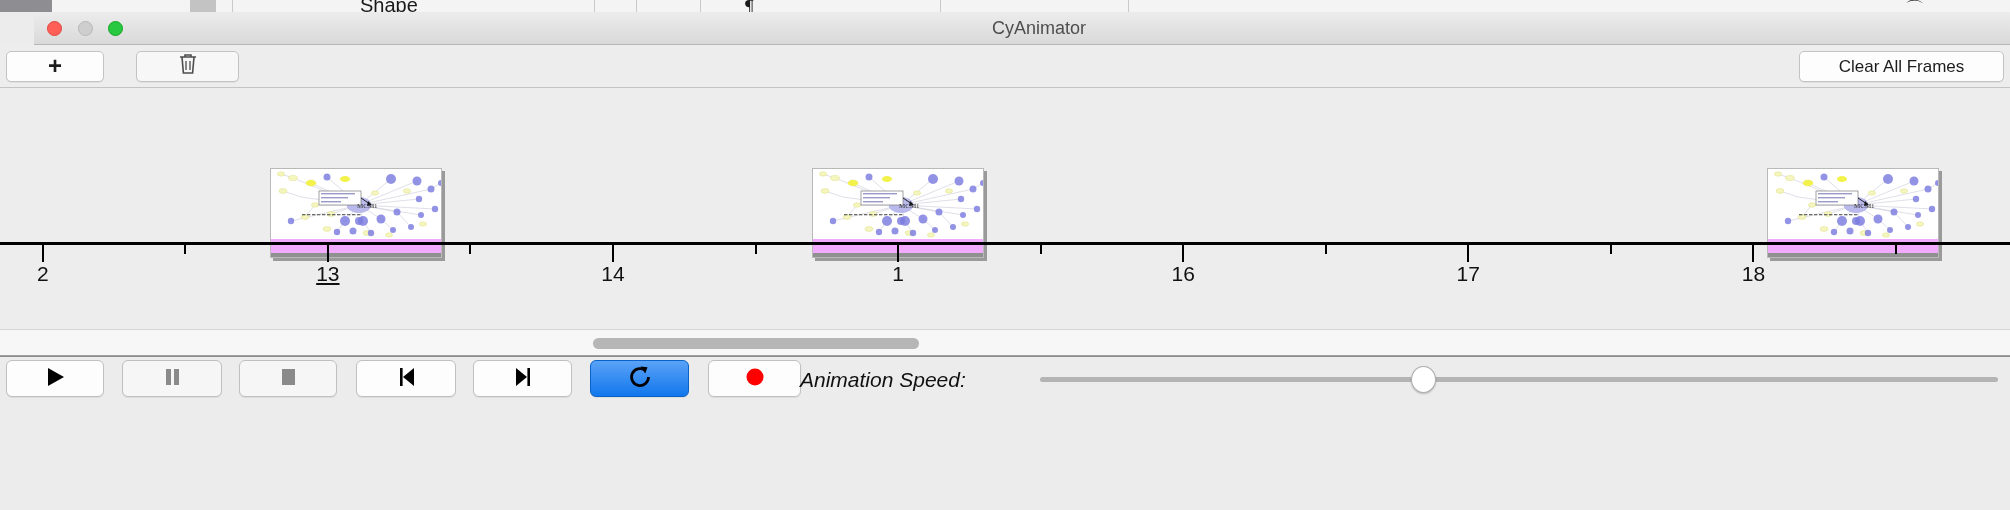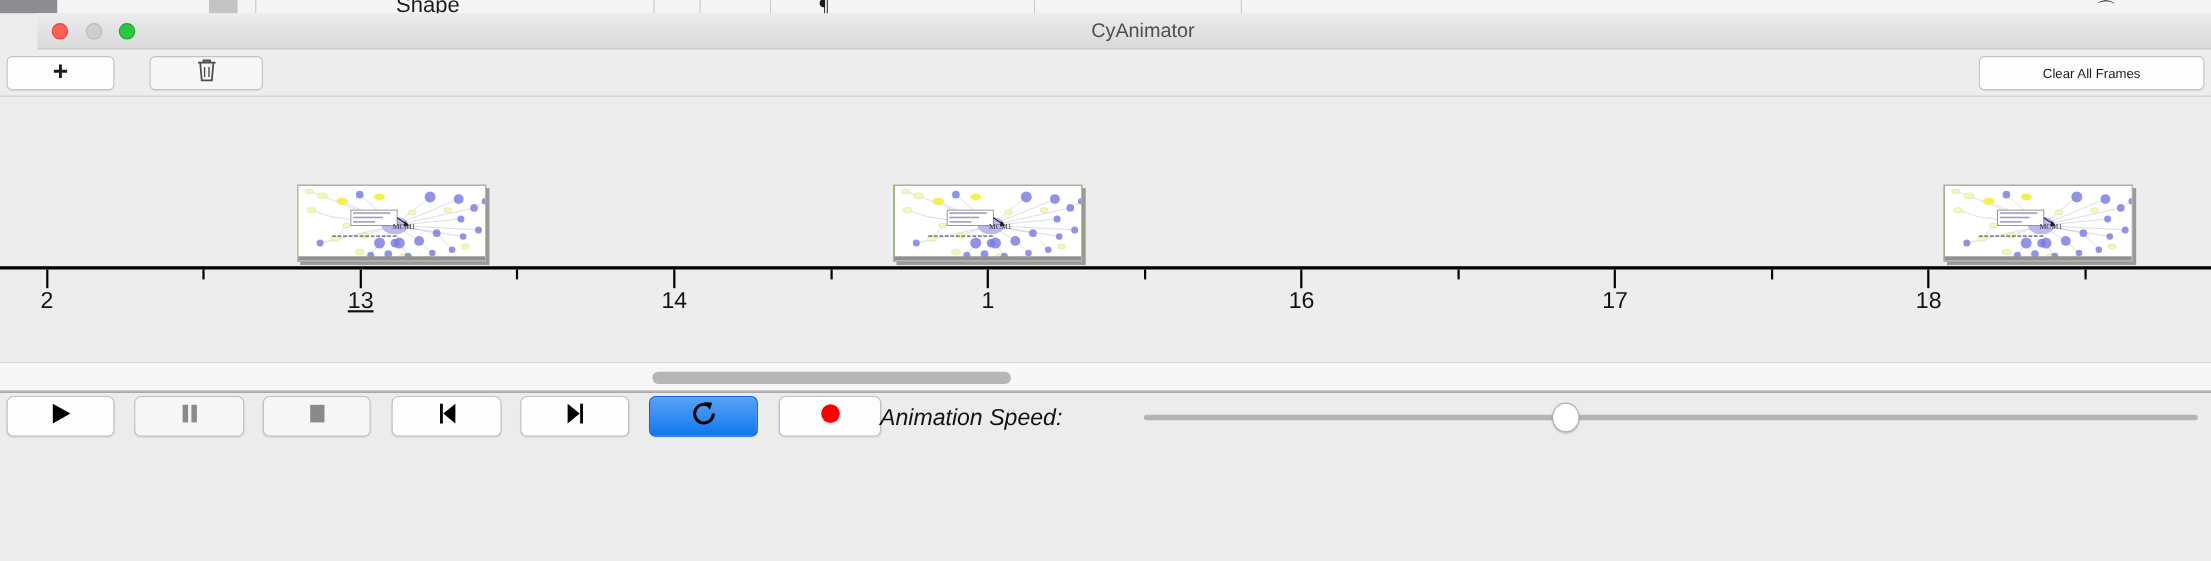--- a/index.html
+++ b/index.html
@@ -43,31 +43,31 @@
   }
   .tb-btn {
     position:absolute; top:6px; height:31px;
     background:#fdfdfd; border:1px solid #c3c3c3; border-radius:5px;
     box-shadow:0 1px 0 rgba(0,0,0,0.05);
     display:flex; align-items:center; justify-content:center;
     font-size:17px; color:#1c1c1c; cursor:default;
   }
   #btn-add   { left:6px;   width:98px; }
   #btn-del   { left:136px; width:103px; background:#f7f7f7; }
-  #btn-clear { right:6px;  width:205px; font-size:12px; padding:0 2px; }
+  #btn-clear { right:6px;  width:205px; font-size:17px; padding:0 2px; }
   .plus-icon { font-size:24px; font-weight:bold; line-height:1; margin-top:-2px; }
 
   
   .timeline {
     position:absolute; left:0; top:88px; width:2010px; height:241px;
     background:#ededed;
   }
   .frame {
-    position:absolute; width:172px; height:70px;
-    background:#4d7c0f; border:1px solid #b9b9b9;
+    position:absolute; width:172px; height:90px;
+    background:#f0abfc; border:1px solid #b9b9b9;
     box-shadow:3px 3px 0 #9a9a9a;
     overflow:hidden;
   }
   .frame .shadow-b { position:absolute; left:0; bottom:0; width:100%; height:4px; background:#909090; }
   .thumb-svg { position:absolute; left:0; top:0; }
 
   
   .axis-line {
     position:absolute; left:0; top:242px; width:2010px; height:3px; background:#000;
   }

